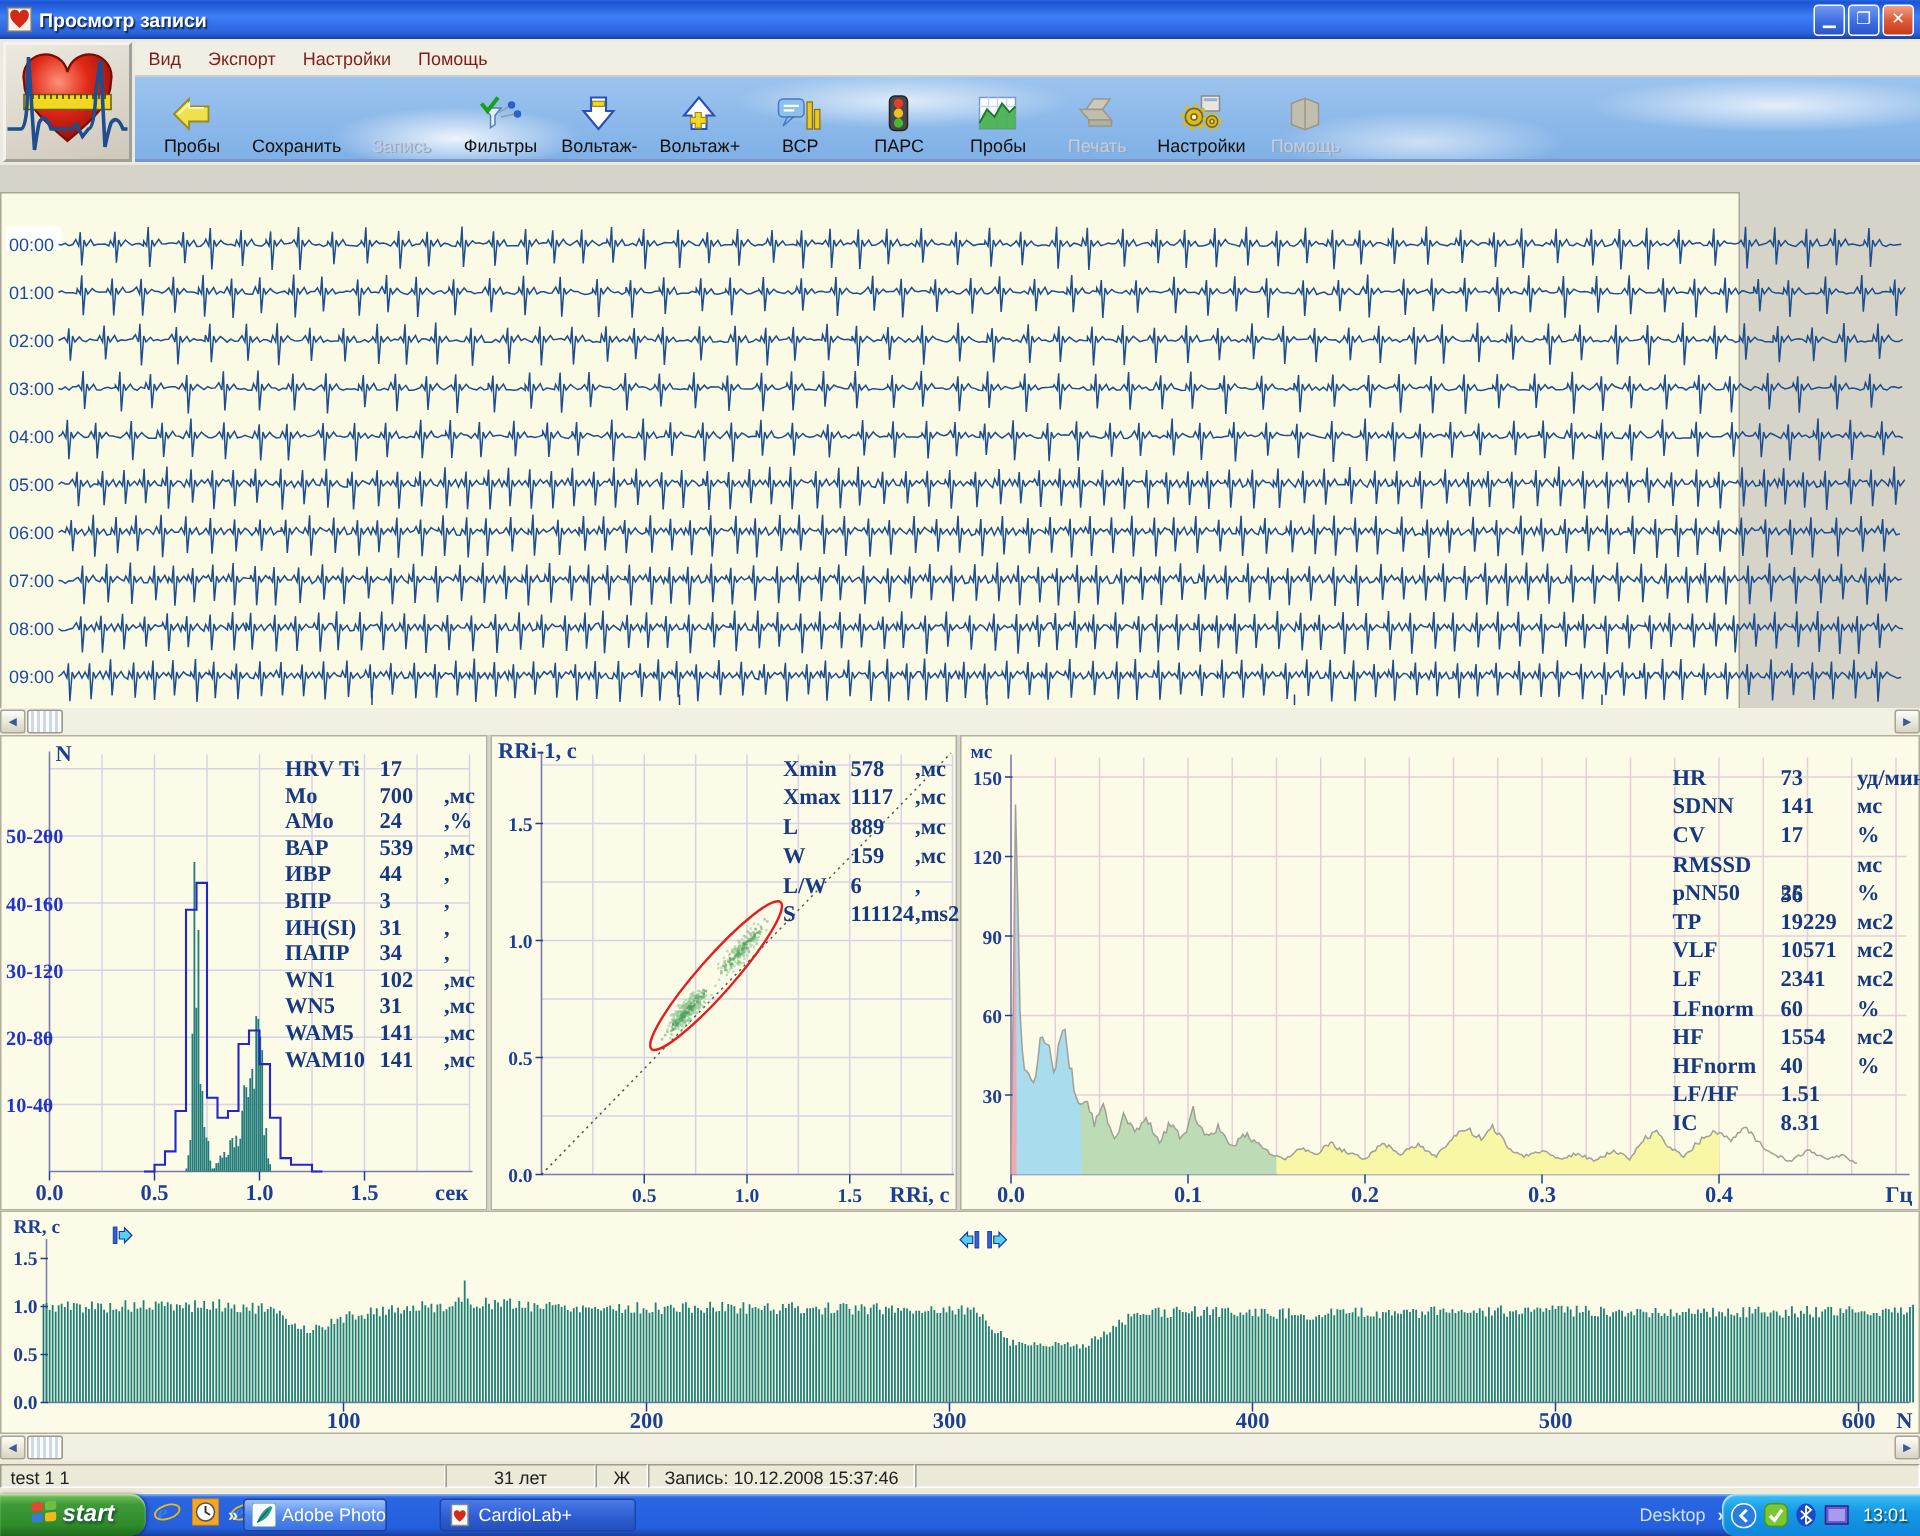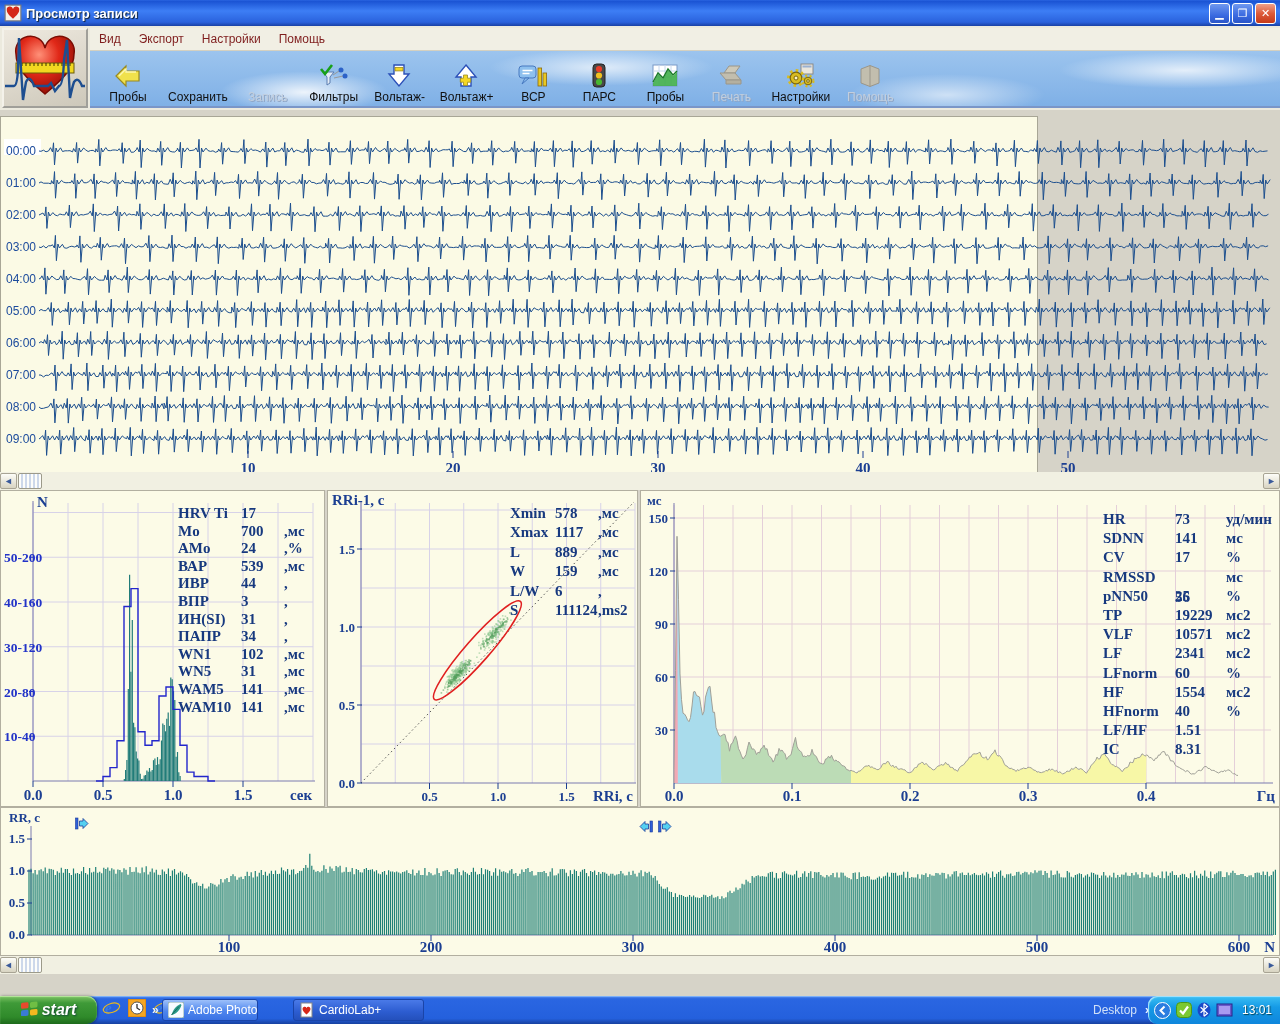--- a/index.html
+++ b/index.html
@@ -31,33 +31,33 @@
       radial-gradient(ellipse 180px 26px at 92% 35%, rgba(255,255,255,.75), rgba(255,255,255,0) 70%),
       linear-gradient(180deg,#9cc4ee,#7fb0e6);
     display:flex;align-items:flex-end;padding-left:12px;box-sizing:border-box;
     border-bottom:2px solid #7a96c8;}
   .tb-btn{display:flex;flex-direction:column;align-items:center;justify-content:flex-end;
     min-width:52px;margin-right:14px;padding-bottom:2px;height:52px;}
   .tb-icon{height:28px;display:flex;align-items:flex-end;}
   .tb-label{font-size:12px;color:#101010;margin-top:1px;white-space:nowrap;}
   .tb-btn.disabled .tb-label{color:#c2cedd;text-shadow:1px 1px 0 #8fa6c6;}
   
-  .ecg-panel{position:absolute;left:0;top:116px;width:1038px;height:362px;background:#fbfae5;
+  .ecg-panel{position:absolute;left:0;top:128px;width:1160px;height:362px;background:#fbfae5;
     border:1px solid #a8a696;box-sizing:border-box;}
   .hscroll{position:absolute;left:0;width:1280px;height:18px;background:#f1f0e2;
     display:flex;align-items:center;}
   .sb-btn{width:17px;height:16px;background:linear-gradient(180deg,#fdfdf8,#d8d4c2);
     border:1px solid #a8a494;border-radius:2px;font-size:9px;color:#3a5a9a;text-align:center;
     line-height:15px;box-sizing:border-box;}
   .sb-btn.right{margin-left:auto;}
   .sb-thumb{width:24px;height:16px;margin-left:1px;border:1px solid #9c9a8a;border-radius:2px;
     background:repeating-linear-gradient(90deg,#fdfdfa 0 2px,#cdd8ea 2px 4px);box-sizing:border-box;}
   .plot{position:absolute;background:#fcfbe7;border:1px solid #b2afa0;box-sizing:border-box;}
   .plot svg{position:absolute;left:0;top:0;}
-  .stats{position:absolute;left:0;top:0;width:100%;height:100%;pointer-events:none;
+  .stats{position:absolute;left:12px;top:0;width:100%;height:100%;pointer-events:none;
     font-family:"Liberation Serif",serif;font-weight:bold;font-size:15px;color:#17397f;}
   .stats span{position:absolute;white-space:nowrap;}
   .ecg-lab{font-family:"Liberation Sans",sans-serif;font-size:12px;fill:#1b4a9c;}
   .axis-num{font-family:"Liberation Serif",serif;font-weight:bold;font-size:15px;fill:#1c3f92;}
   .axis-num-s{font-family:"Liberation Serif",serif;font-weight:bold;font-size:13px;fill:#1c3f92;}
   .axis-blue{font-family:"Liberation Serif",serif;font-weight:bold;font-size:13.5px;fill:#2233c8;}
   .nav-ic{position:absolute;}
   
   .statusbar{position:absolute;left:0;top:974px;width:1280px;height:22px;background:#ece9d8;
     font-size:12px;color:#222;}
@@ -1160,20 +1160,27 @@
           <path d="M5.5 4 H9 V1.5 L14 6.5 L9 11.5 V9 H5.5 Z" fill="#55d0f0" stroke="#1a3a9a" stroke-width="0.8"></path>
         </svg>
       </span>
   </div>
   <div class="hscroll" style="top:956px;">
     <div class="sb-btn">◄</div>
     <div class="sb-thumb"></div>
     <div class="sb-btn right">►</div>
   </div>
 
+  <div class="statusbar">
+    <div class="st-sec" style="left:0;width:297px;text-align:left;padding-left:6px;">test 1 1</div>
+    <div class="st-sec" style="left:297px;width:100px;">31 лет</div>
+    <div class="st-sec" style="left:397px;width:35px;">Ж</div>
+    <div class="st-sec" style="left:432px;width:178px;">Запись: 10.12.2008 15:37:46</div>
+    <div class="st-sec" style="left:610px;width:670px;"></div>
+  </div>
 
   <div class="taskbar">
     <div class="startbtn">
       <span>
         <svg width="17" height="15" viewBox="0 0 17 15">
             <g transform="skewY(-6)">
               <rect x="0" y="2" width="7.5" height="6" rx="1.5" fill="#e6492d"></rect>
               <rect x="9" y="2" width="7.5" height="6" rx="1.5" fill="#6fbe44"></rect>
               <rect x="0" y="9.5" width="7.5" height="6" rx="1.5" fill="#3a7bd5"></rect>
               <rect x="9" y="9.5" width="7.5" height="6" rx="1.5" fill="#f3b81f"></rect>

